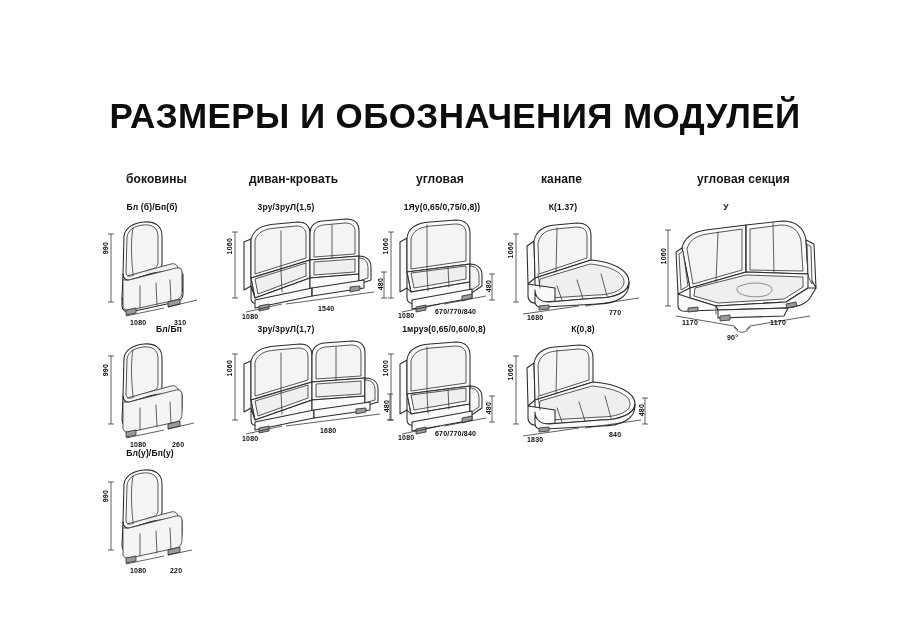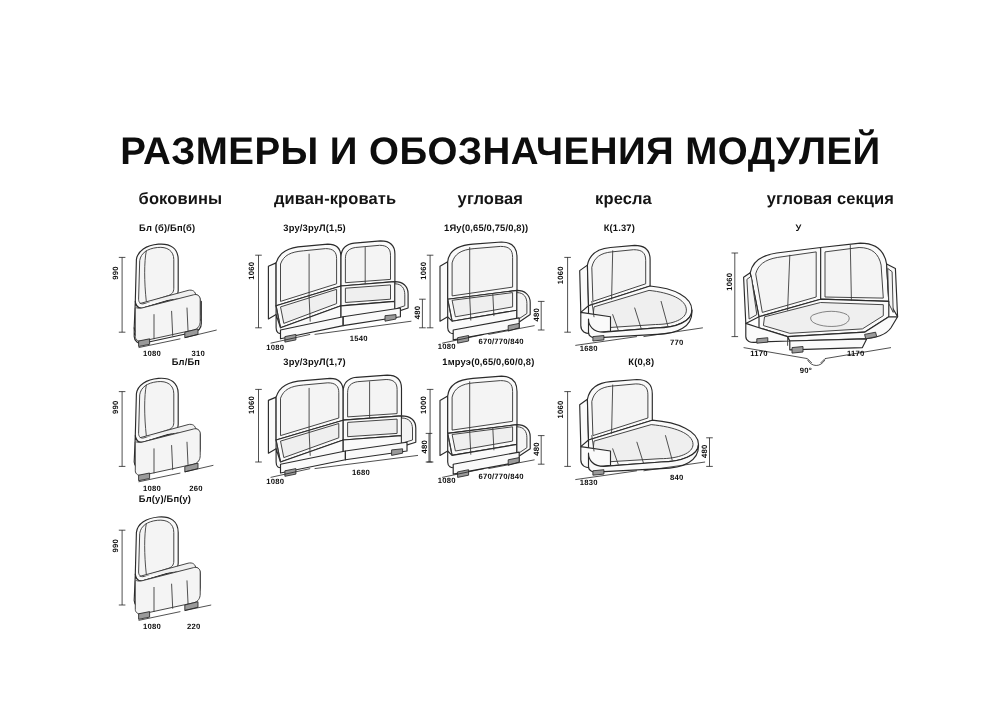--- a/index.html
+++ b/index.html
@@ -17,27 +17,26 @@
   
   .title{
     position:absolute;
     left:0;right:0;top:96px;
     text-align:center;
     font-size:35px;
     font-weight:bold;
     letter-spacing:.4px;
     color:#0d0d0d;
     white-space:nowrap;
-    margin-top:22px;
   }
 
   
   .col-head{
     position:absolute;
-    font-size:15px;
+    font-size:12px;
     font-weight:bold;
     color:#141414;
     white-space:nowrap;
     letter-spacing:.1px;
     text-align:right;
   }
 
   
   .module{position:absolute;}
   .module .mlabel{
@@ -76,21 +75,21 @@
 </head>
 <body>
 
 <div class="page">
 
   <div class="title">РАЗМЕРЫ И ОБОЗНАЧЕНИЯ МОДУЛЕЙ</div>
 
   <div class="col-head" style="left:126px;top:172px;">боковины</div>
   <div class="col-head" style="left:249px;top:172px;">диван-кровать</div>
   <div class="col-head" style="left:416px;top:172px;">угловая</div>
-  <div class="col-head" style="left:541px;top:172px;">кресла</div>
+  <div class="col-head" style="left:541px;top:172px;">канапе</div>
   <div class="col-head" style="left:697px;top:172px;">угловая секция</div>
 
   <div class="module" style="left:100px;top:202px;width:115px;height:110px;">
     <div class="mlabel" style="left:52px;">Бл (б)/Бп(б)</div>
     <div class="art">
       <svg width="115" height="100" viewBox="0 0 115 100">
 
         <path class="ol" d="M24 20 C25 12 33 7 44 6 C55 5 62 10 62 20 L62 48 C62 52 60 55 56 56 L30 64 C26 65 23 62 23 58 Z"></path>
         <path class="pn" d="M27 21 C28 14 34 10 43 9 C52 8 58 12 58 20 L58 46 C58 50 56 52 52 53 L31 60 C28 61 26 59 26 56 Z"></path>
 

